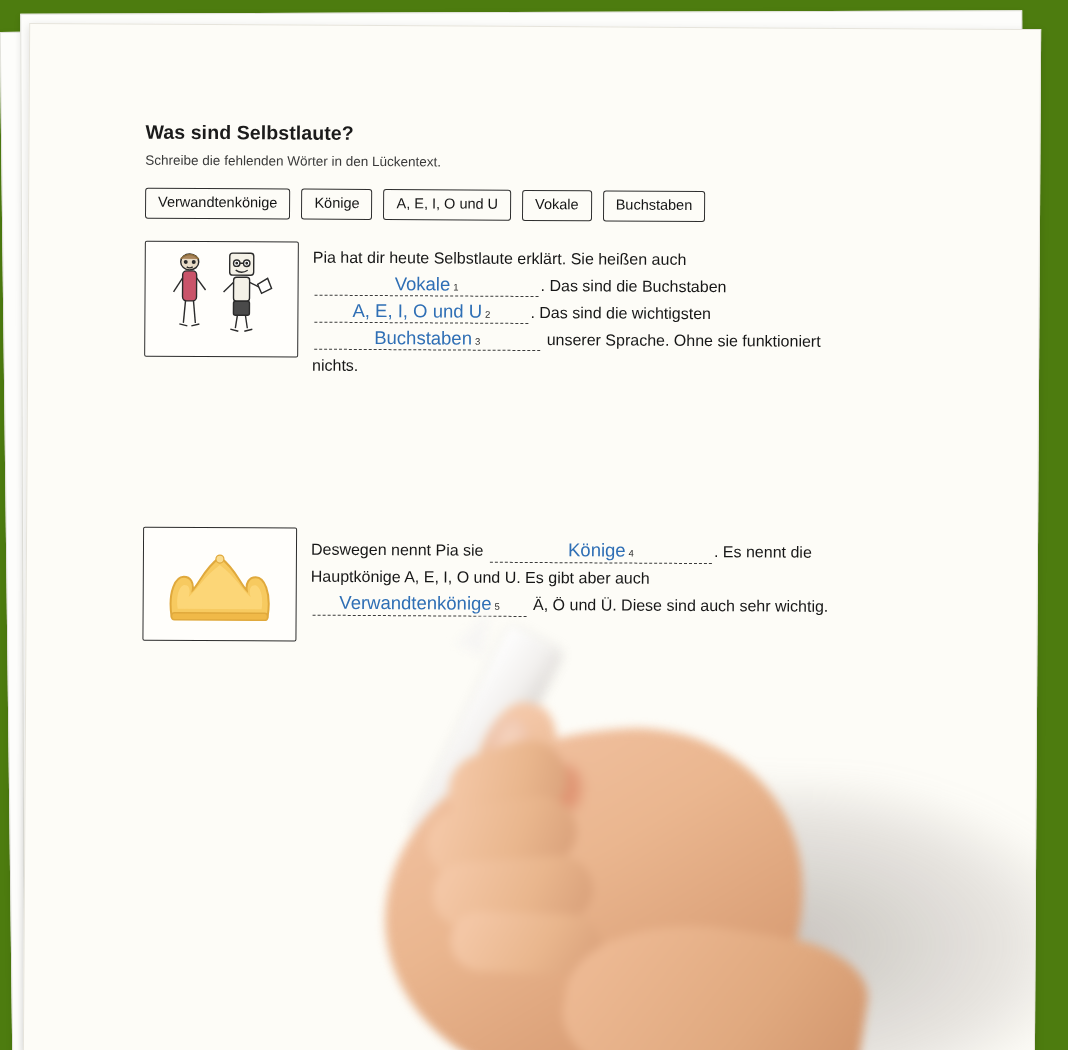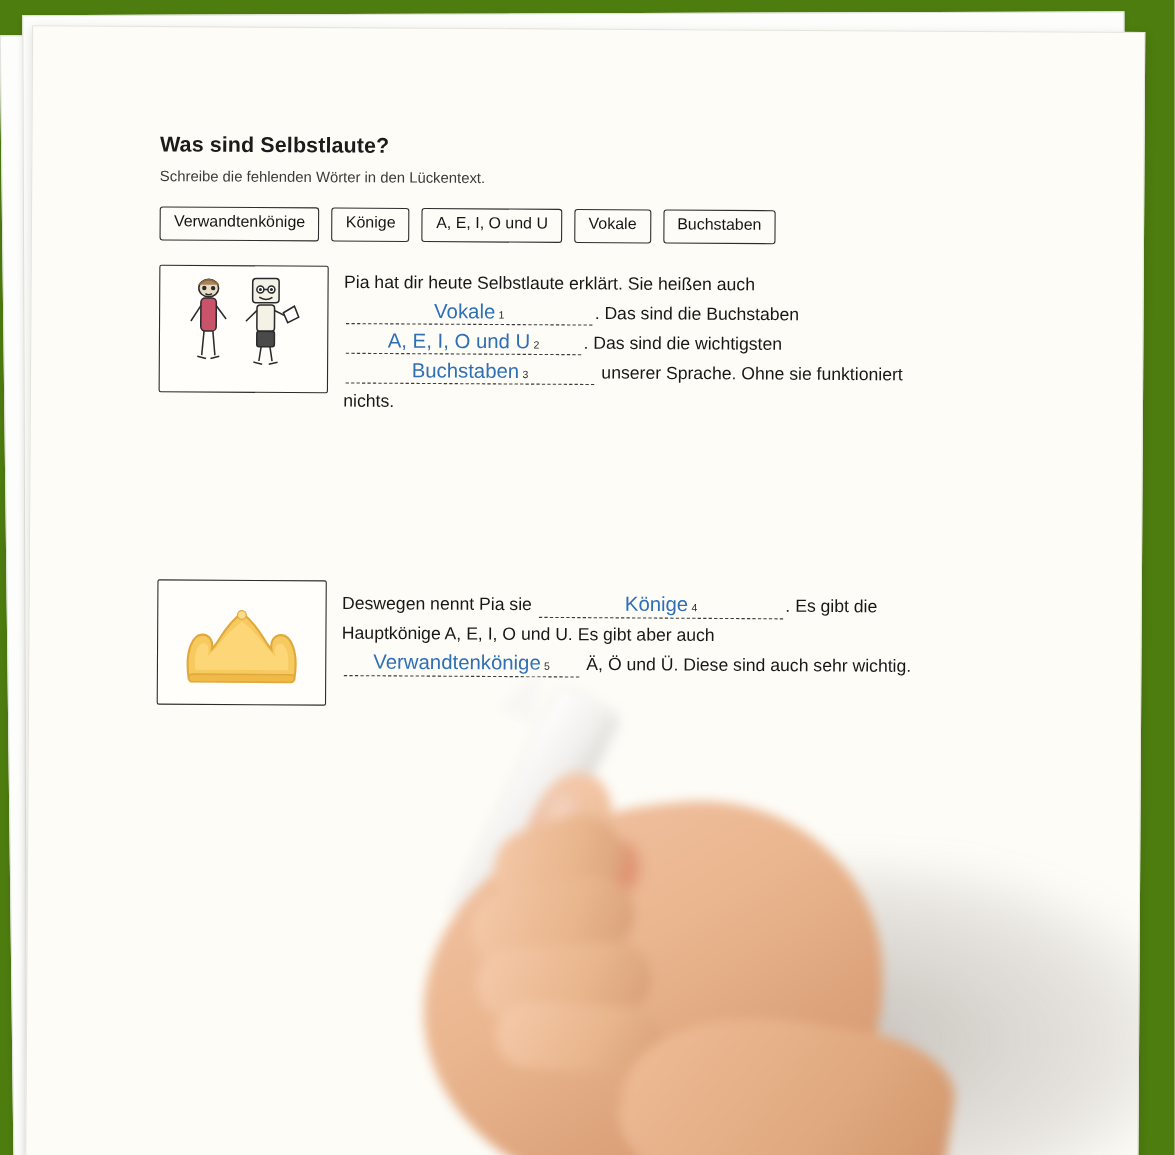--- a/index.html
+++ b/index.html
@@ -356,21 +356,21 @@
             <path d="M8 70 C4 44 12 30 20 30 C27 30 30 36 29 43 C36 36 40 22 56 10 C72 22 76 36 83 43 C82 36 85 30 92 30 C100 30 108 44 104 70 Z" fill="#f7ca60" stroke="#e0a93c" stroke-width="2"></path>
             <path d="M14 62 C12 48 16 38 21 38 C26 38 27 44 25 50 C34 42 40 30 56 18 C72 30 78 42 87 50 C85 44 86 38 91 38 C96 38 100 48 98 62 Z" fill="#fdd97f" stroke="none" opacity="0.75"></path>
             <rect x="8" y="66" width="96" height="7" rx="3" fill="#f0b948" stroke="#e0a93c" stroke-width="1.5"></rect>
             <circle cx="56" cy="12" r="4" fill="#fadc8e" stroke="#e0a93c" stroke-width="1.2"></circle>
           </svg>
         </div>
         <div class="ex-text crown-text">
           <span>Deswegen nennt Pia sie</span>
           <span class="blank blank-w4">
             <span>Könige</span><span class="idx">4</span>
-          </span><span>. Es gibt die</span>
+          </span><span>. Es nennt die</span>
           <span class="gap-line">Hauptkönige A, E, I, O und U. Es gibt aber auch</span>
           <span class="gap-line">
             <span class="blank blank-w5">
               <span>Verwandtenkönige</span><span class="idx">5</span>
             </span><span> Ä, Ö und Ü. Diese sind auch sehr wichtig.</span>
           </span>
         </div>
       </div>
 
     </div>

